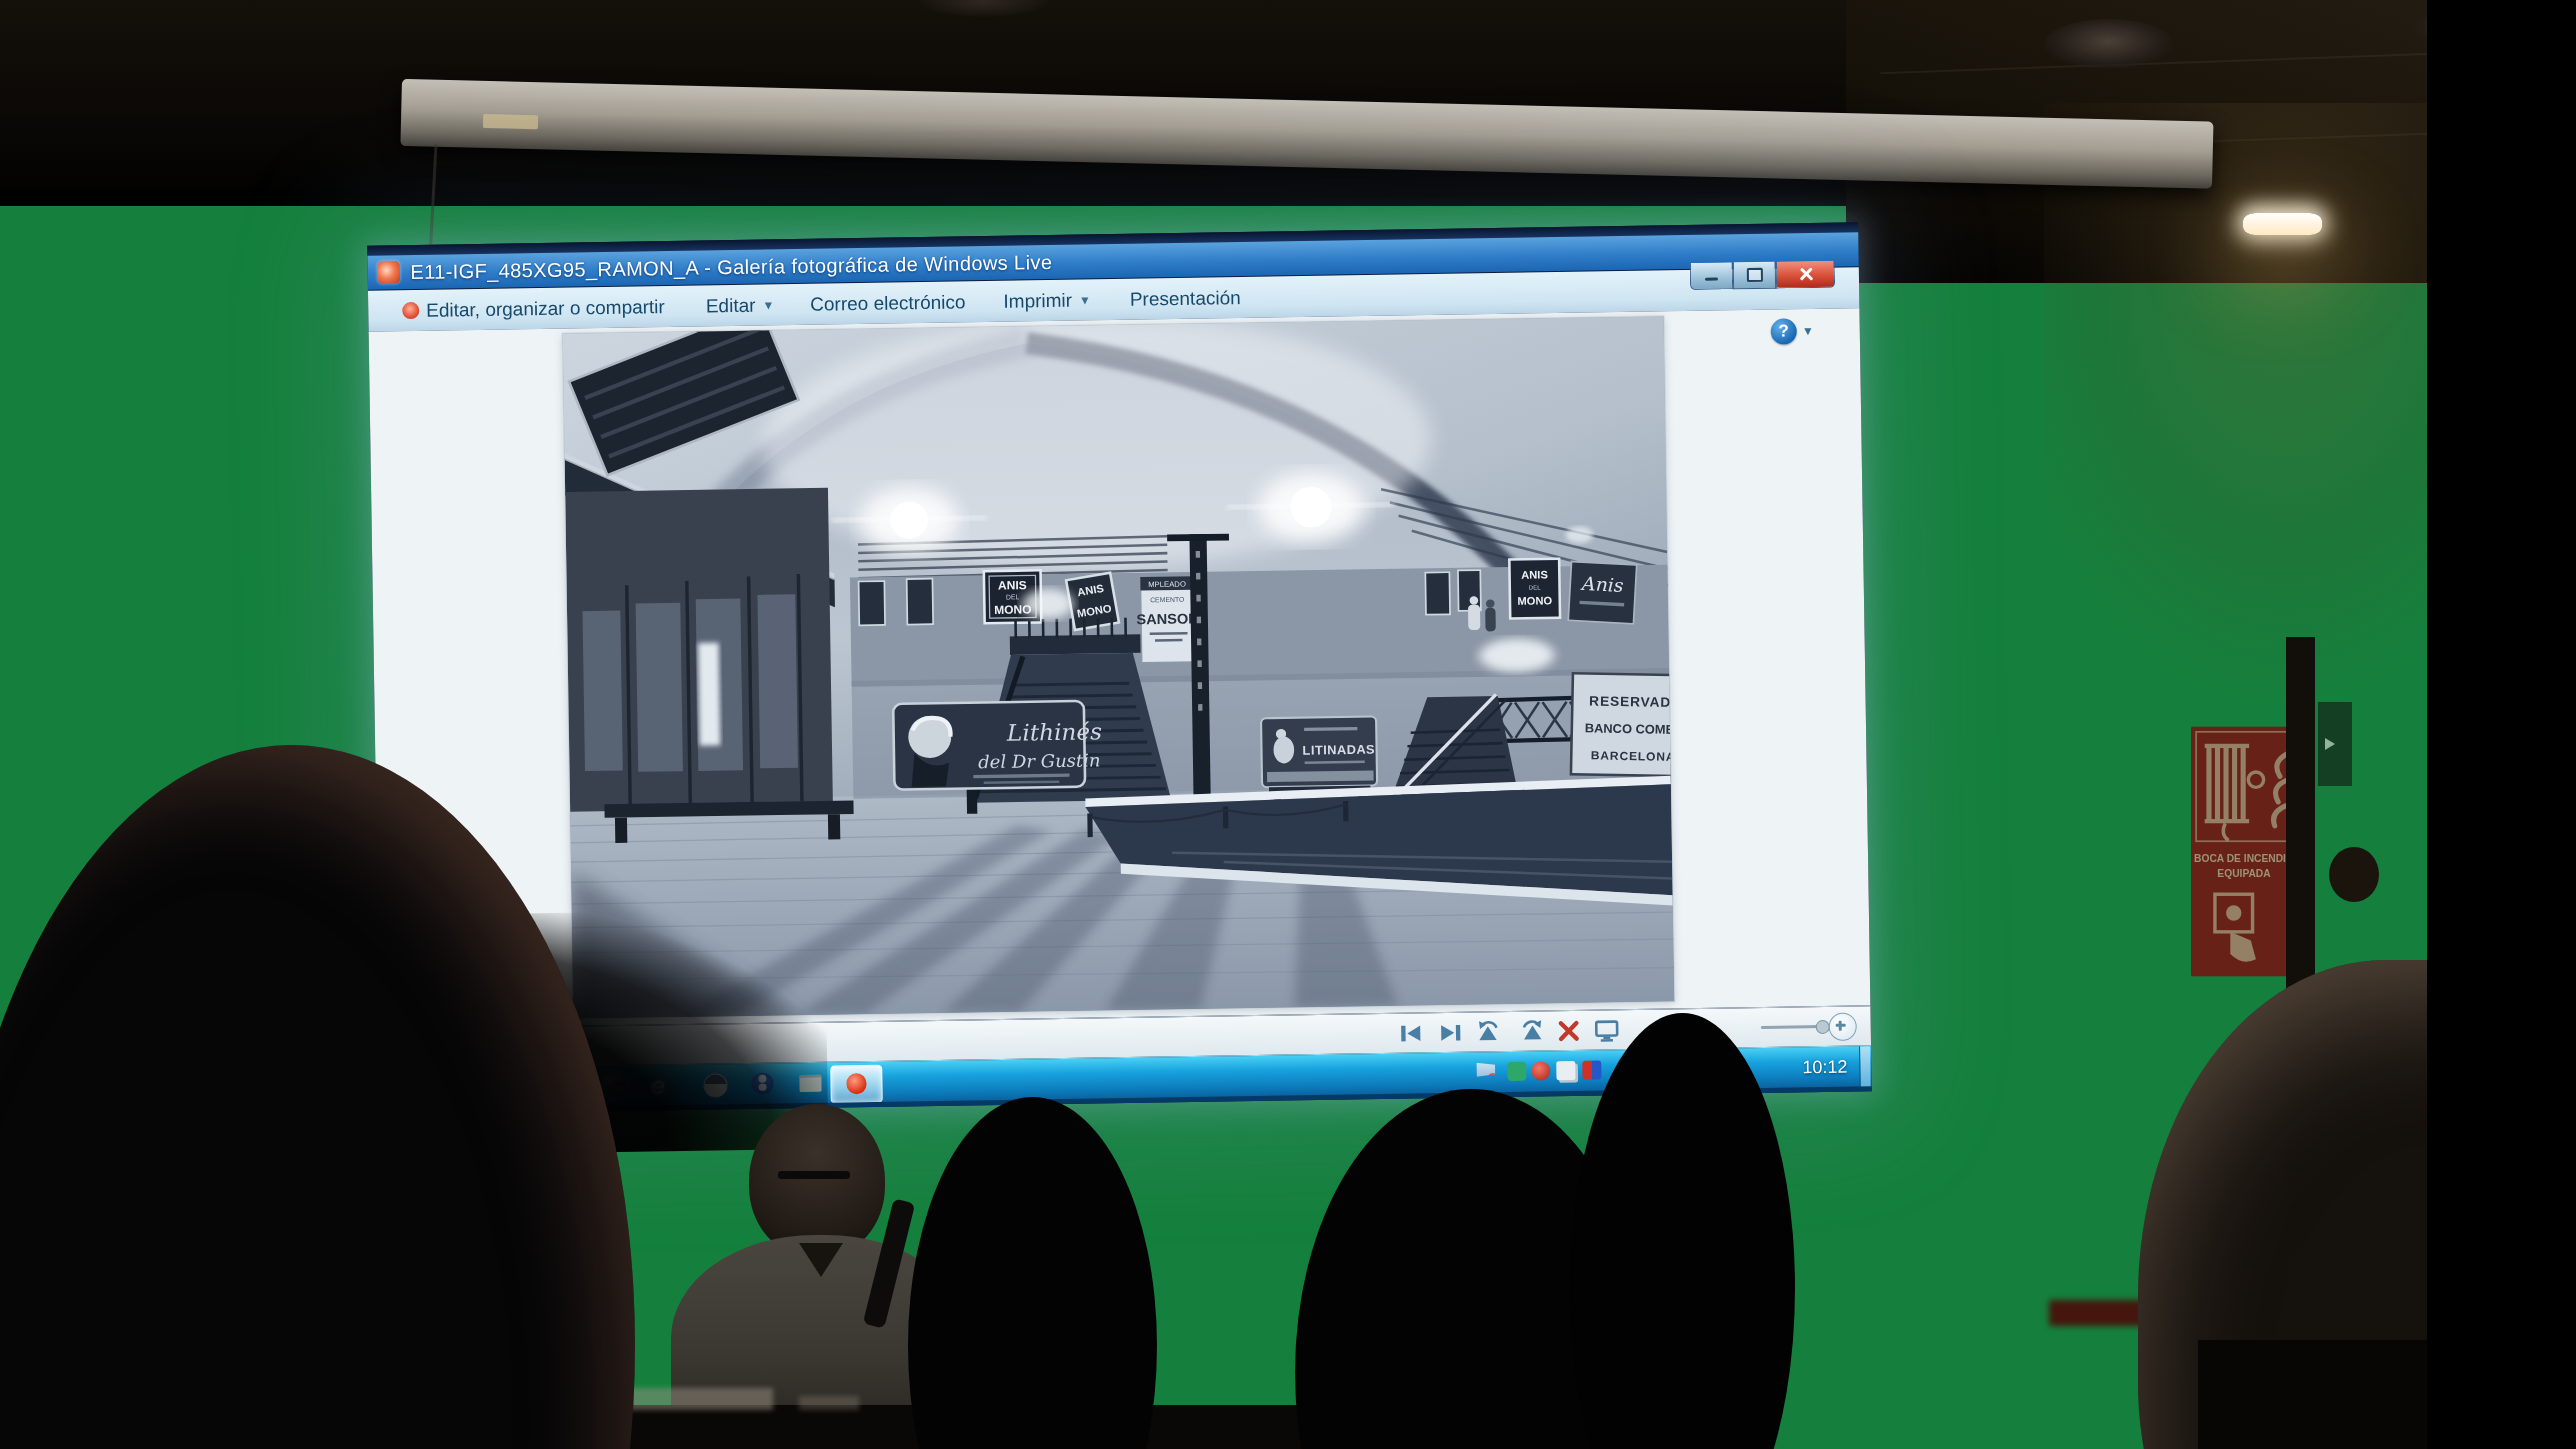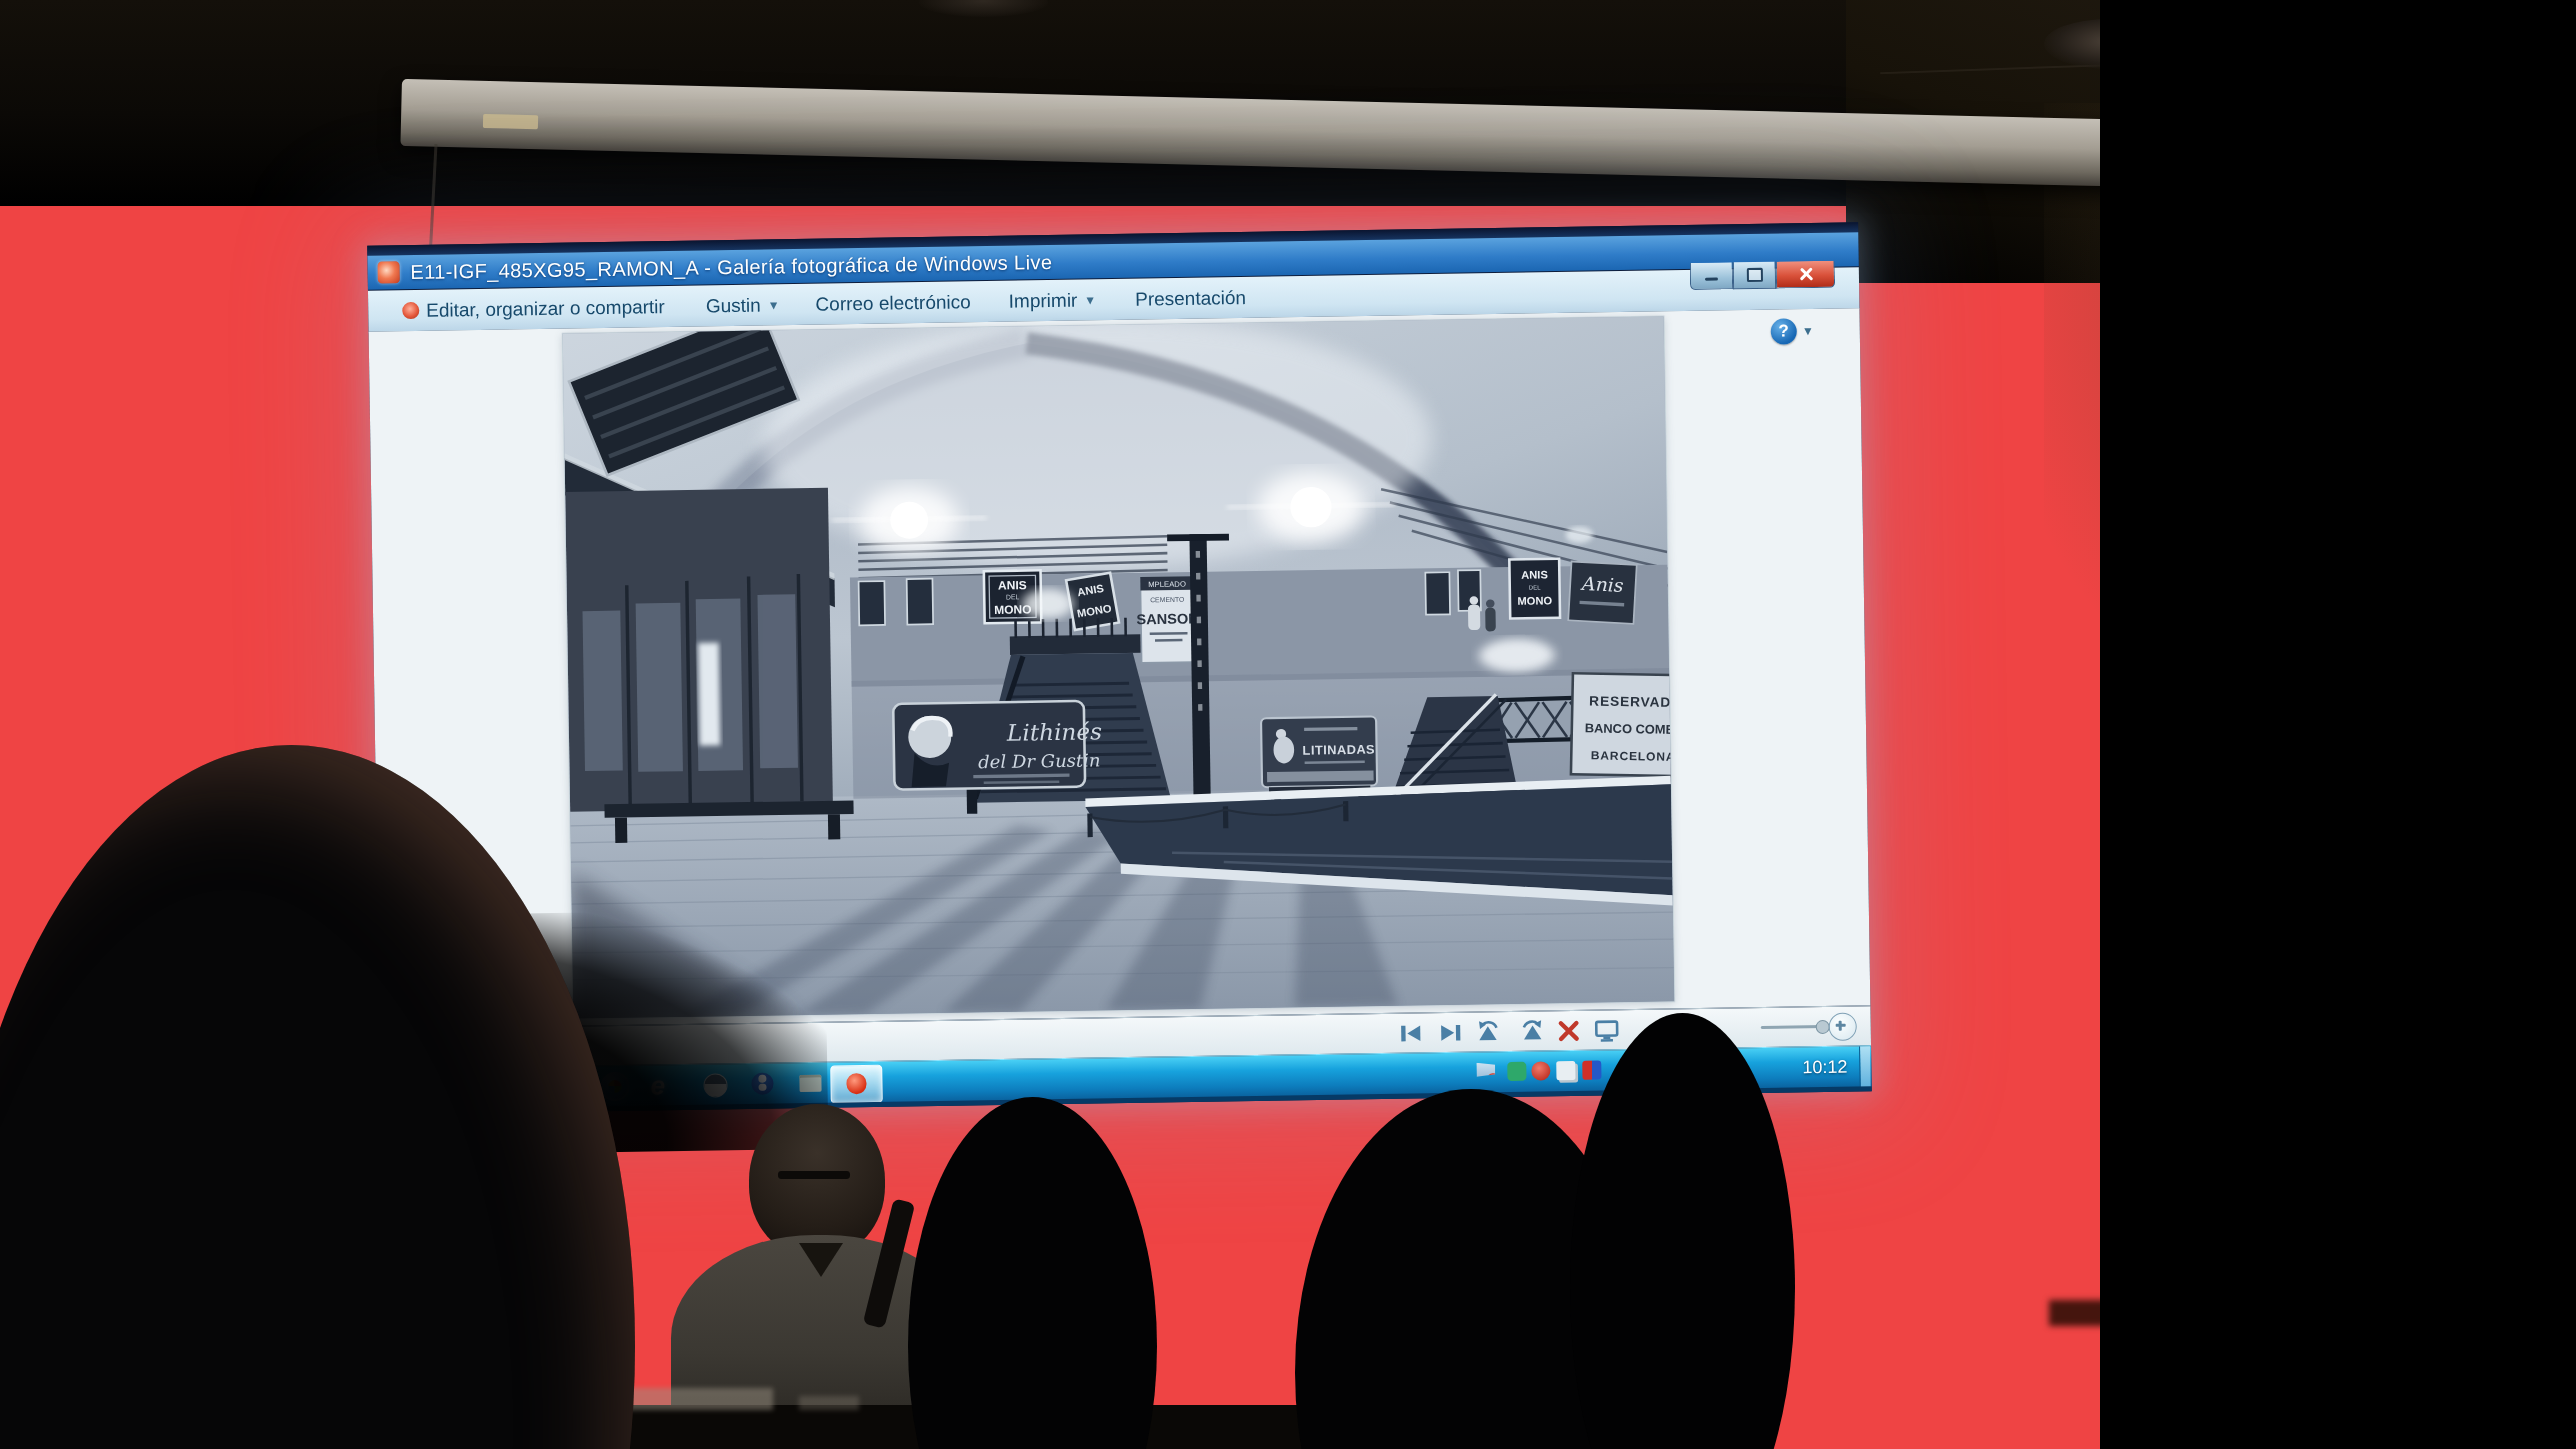--- a/index.html
+++ b/index.html
@@ -1,16 +1,16 @@
 <!DOCTYPE html>
 <html style="font-size:13.7px"><head>
 <meta charset="utf-8">
 <style>
   html,body{margin:0;padding:0;background:#000;}
-  #stage{position:relative;width:2100px;height:1449px;overflow:hidden;background:#ef4444;
+  #stage{position:relative;width:2427px;height:1449px;overflow:hidden;background:#15803d;
          font-family:"Liberation Sans",sans-serif;}
   .abs{position:absolute;}
   
   #ceiling{left:0;top:0;width:2576px;height:206px;
     background:linear-gradient(180deg,#14100a 0%,#0b0906 55%,#000 100%);}
   #ceiling-right{left:1846px;top:0;width:730px;height:283px;
     background:linear-gradient(200deg,#241d13 0%,#171209 60%,#000 100%);}
   .ceil-seam{height:1.7px;background:rgba(255,245,225,.06);}
   .recessed-light{border-radius:50%;background:radial-gradient(ellipse at 50% 45%,#4a4037 0%,#241e18 55%,rgba(10,8,6,0) 75%);}
   #wall-lamp{left:2243px;top:213px;width:79px;height:22px;border-radius:12px/8.6px;
@@ -163,21 +163,21 @@
       <div id="title-icon"></div>
       <div id="title-text">E11-IGF_485XG95_RAMON_A - Galería fotográfica de Windows Live</div>
     </div>
 
     <div class="abs" id="menubar">
       <div class="menu-item" style="margin-left:34px;">
         <span class="flower"></span>
         <span>Editar, organizar o compartir</span>
       </div>
       <div class="menu-item" style="margin-left:41px;">
-        <span>Gustin</span>
+        <span>Editar</span>
         <span class="caret">▼</span>
       </div>
       <div class="menu-item" style="margin-left:36px;">
         <span>Correo electrónico</span>
       </div>
       <div class="menu-item" style="margin-left:38px;">
         <span>Imprimir</span>
         <span class="caret">▼</span>
       </div>
       <div class="menu-item" style="margin-left:39px;">

